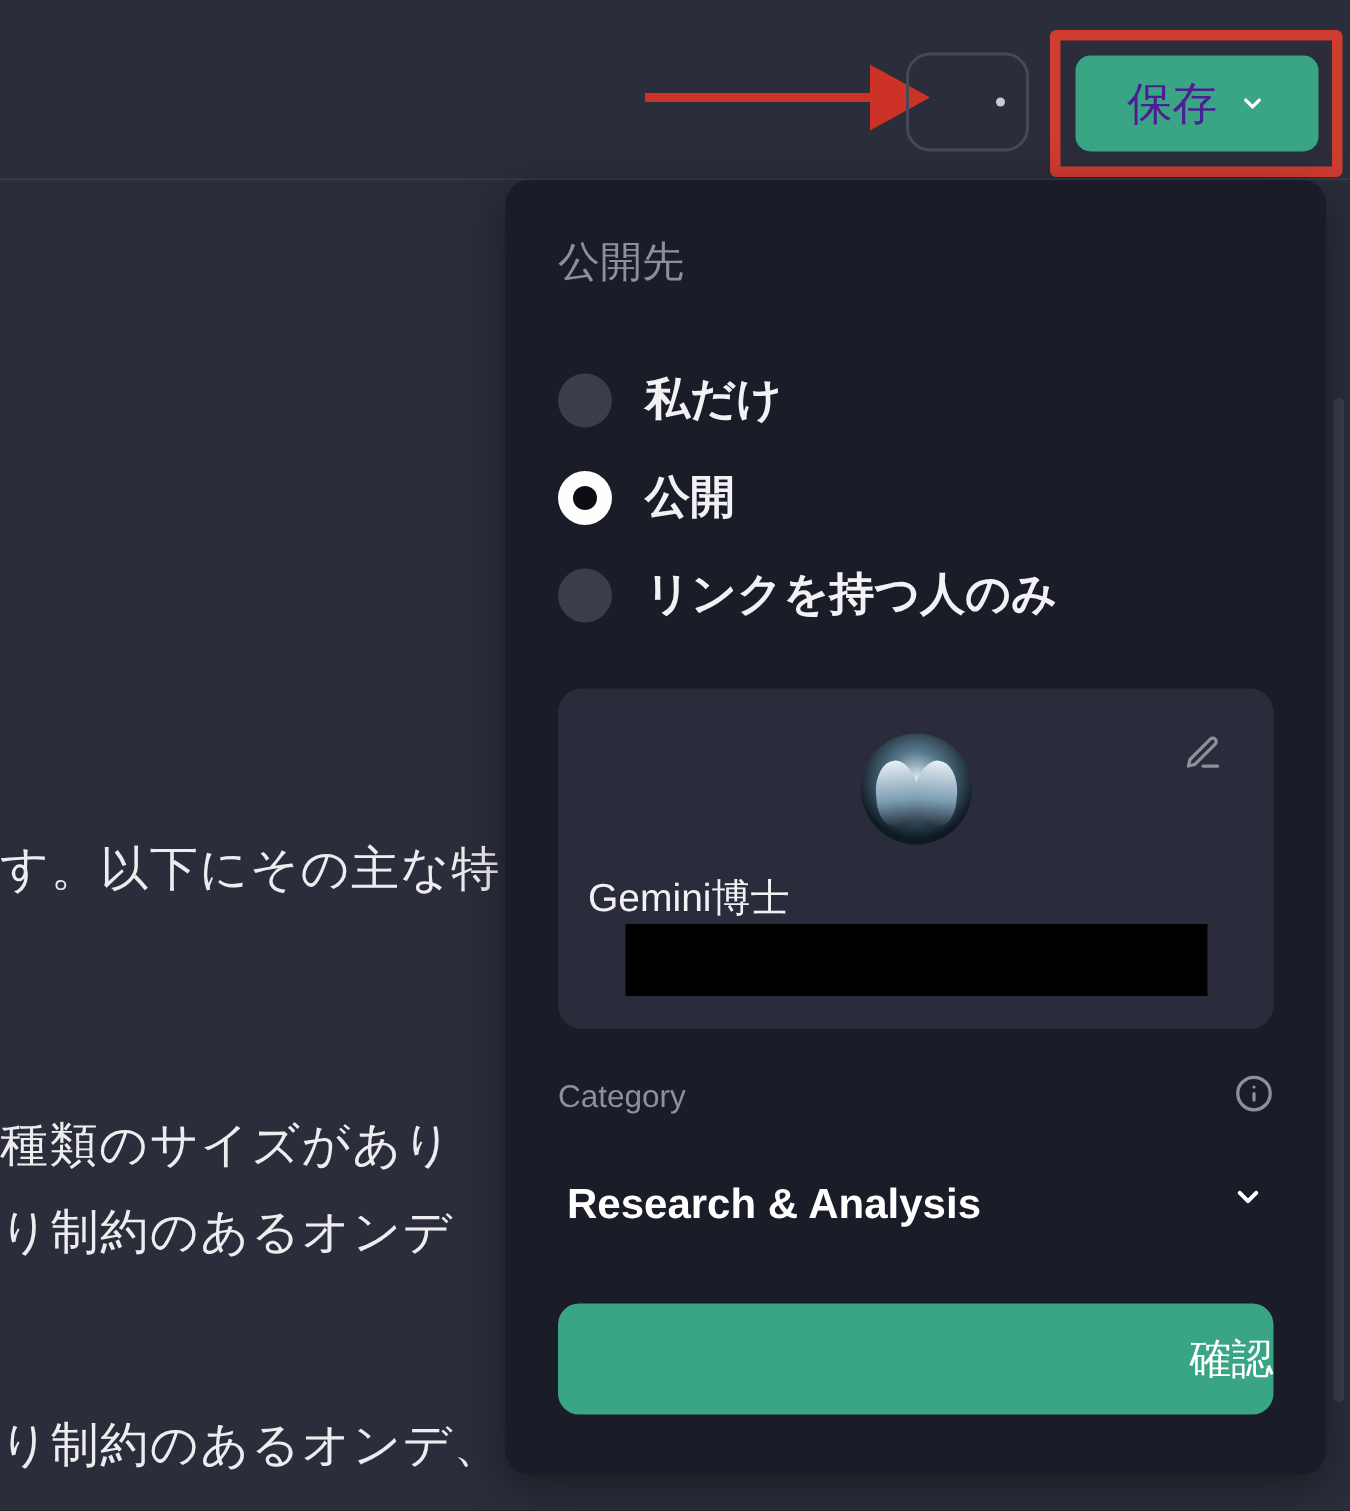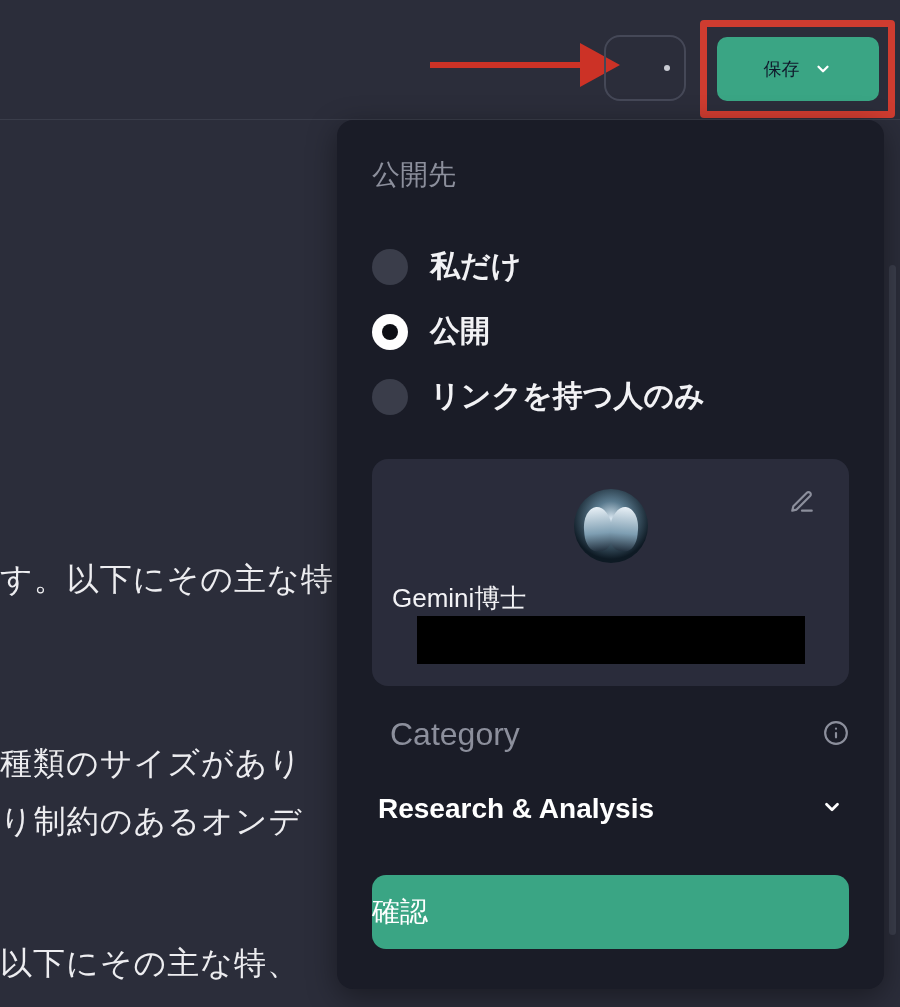--- a/index.html
+++ b/index.html
@@ -73,22 +73,22 @@
     }
     .save-button {
       width: 162px;
       height: 64px;
       background: #3aa584;
       border-radius: 10px;
       display: flex;
       align-items: center;
       justify-content: center;
       gap: 14px;
-      color: #0f172a;
-      font-size: 18px;
+      color: #4c1d95;
+      font-size: 30px;
       font-weight: 400;
       cursor: pointer;
     }
     .chevron-down {
       width: 18px; height: 18px;
       display: flex; align-items: center; justify-content: center;
     }
     .chevron-down svg { stroke: #fff; }
 
     
@@ -184,50 +184,49 @@
 
     
     .category-row {
       display: flex;
       justify-content: space-between;
       align-items: center;
       margin-bottom: 30px;
     }
     .category-label {
       color: #8c8f9c;
-      font-size: 32px;
-      margin-left: 18px;
+      font-size: 21px;
     }
     .info-icon { color: #8c8f9c; cursor: pointer; }
 
     .category-select {
       display: flex;
       justify-content: space-between;
-      align-items: center;
+      align-items: flex-start;
       padding: 10px 6px 10px 6px;
       cursor: pointer;
       margin-bottom: 40px;
       gap: 12px;
     }
     .category-value {
       color: #fff;
       font-size: 28px;
       font-weight: 600;
     }
     .select-chevron { color: #fff; }
 
     
     .confirm-button {
       width: 100%;
       height: 74px;
       background: #3aa584;
       border-radius: 14px;
       display: flex;
       align-items: center;
-      justify-content: flex-start;
+      justify-content: flex-end;
       color: #fff;
       font-size: 28px;
       cursor: pointer;
     }
 
     
     .bg-text {
       position: absolute;
       color: #ededf0;
       font-size: 32px;
@@ -249,21 +248,21 @@
       background: #3b3e4c;
       border-radius: 4px;
     }
   </style>
 </head>
 <body>
 
 <div class="bg-text l1">す。以下にその主な特</div>
 <div class="bg-text l2">種類のサイズがあり</div>
 <div class="bg-text l3">り制約のあるオンデ</div>
-<div class="bg-text l4">以下にその主な特、</div>
+<div class="bg-text l4">り制約のあるオンデ、</div>
 
 <div class="right-track"></div>
 
 <div class="topbar">
   <div class="arrow-annotation">
     <div class="arrow-line"></div>
     <div class="arrow-head"></div>
   </div>
   <div class="pill-slot">
     <div class="pill-dot"></div>

